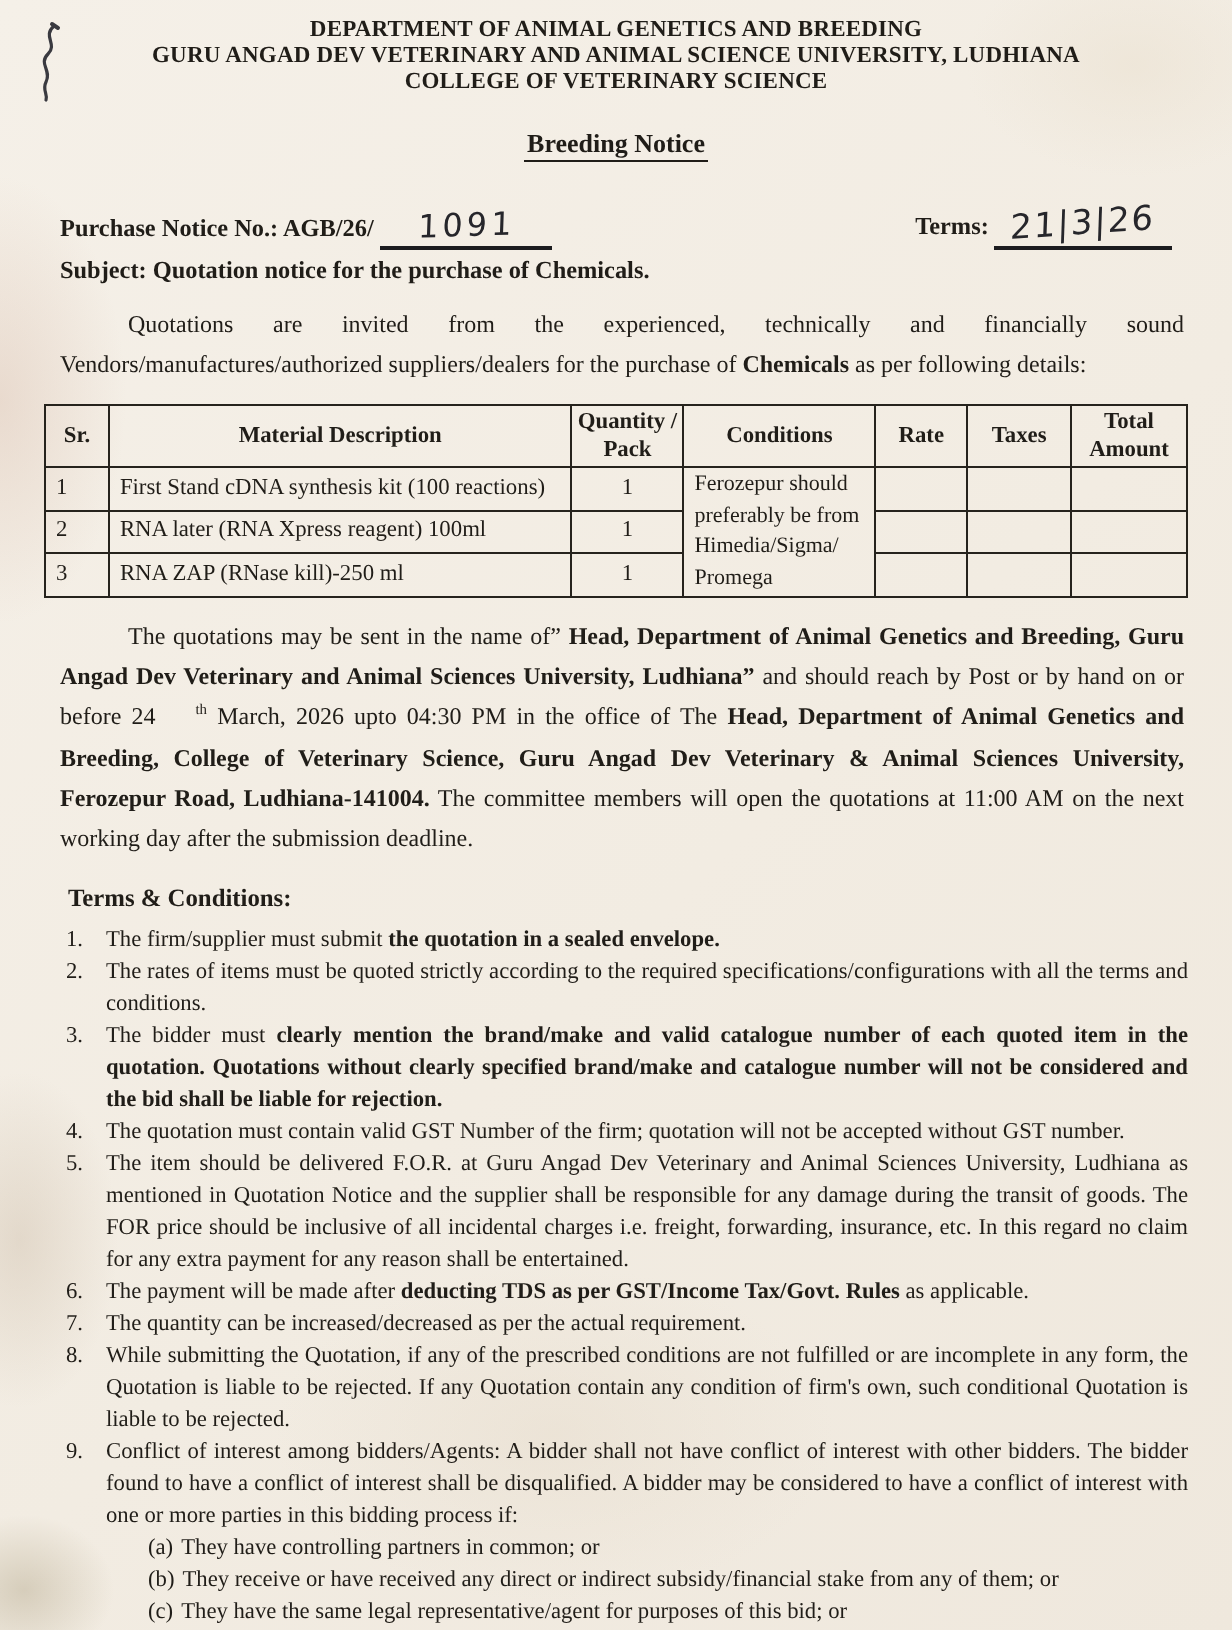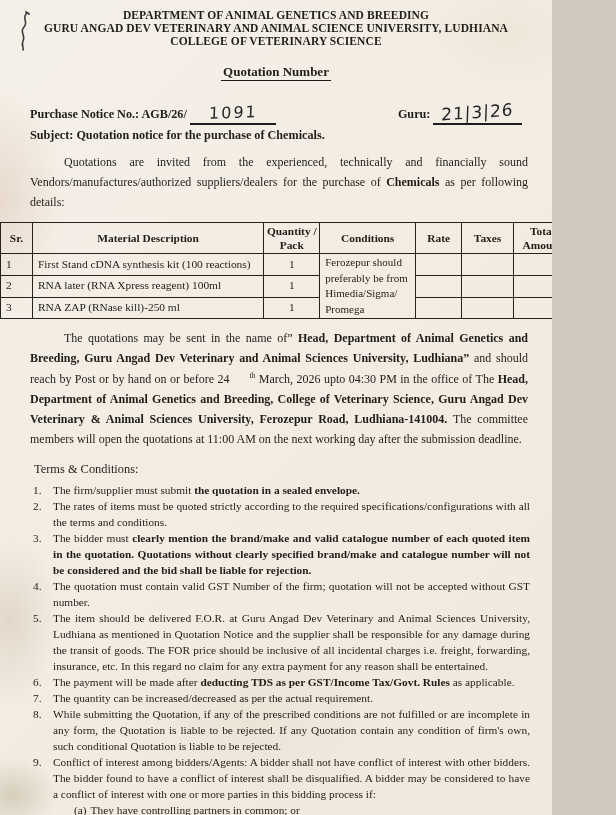--- a/index.html
+++ b/index.html
@@ -1,20 +1,20 @@
 <!DOCTYPE html>
 <html><head>
 <meta charset="utf-8">
 <style>
   * { box-sizing: border-box; margin: 0; padding: 0; }
   html, body { width: 616px; }
   body { background: #cfc9bf; font-family: "Liberation Serif", serif; }
   .page {
     position: relative;
-    width: 552px; height: 815px;
+    width: 616px; height: 815px;
     overflow: hidden;
     color: #201d18;
     background:
       radial-gradient(ellipse 90px 160px at 0px 200px, rgba(206,170,150,.30), transparent 70%),
       radial-gradient(ellipse 70px 120px at 10px 620px, rgba(196,178,156,.35), transparent 70%),
       radial-gradient(ellipse 60px 50px at 12px 795px, rgba(180,168,140,.45), transparent 75%),
       radial-gradient(ellipse 120px 80px at 92% 4%, rgba(235,226,210,.6), transparent 70%),
       radial-gradient(ellipse 200px 120px at 45% 88%, rgba(226,214,196,.35), transparent 70%),
       linear-gradient(135deg, #f5f0e8 0%, #f2ece2 55%, #efe8dd 100%);
   }
@@ -39,21 +39,21 @@
   .b { font-weight: bold; }
   sup { font-size: .62em; vertical-align: super; line-height: 0; padding-left: 20px; }
 
   table.mat { width: 572px; margin: 10px auto 5px; border-collapse: collapse; font-size: 11.4px; }
   table.mat th, table.mat td { border: 1.5px solid #26231d; }
   table.mat th { font-weight: bold; text-align: center; padding: 1px 2px; line-height: 14px; }
   table.mat td { padding: 1px 5px; line-height: 15.5px; }
   td.c { text-align: center; }
   td.cond { font-size: 11px; line-height: 14.2px; vertical-align: middle; padding: 2px 5px; }
 
-  .terms-heading { margin: 13px 0 0 34px; font-weight: normal; font-size: 12.4px; }
+  .terms-heading { margin: 13px 0 0 34px; font-weight: bold; font-size: 12.4px; }
   .terms { margin: 5px 22px 0 32px; font-size: 11.35px; line-height: 16px; }
   .term-item { position: relative; padding-left: 21px; text-align: justify; }
   .term-num { position: absolute; left: 1px; }
   .sub-item { padding-left: 42px; text-align: left; }
   .sub-label { margin-right: 4px; }
 </style>
 </head>
 <body>
 
 <div class="page">
@@ -63,30 +63,30 @@
     <path d="M12 2 L15 4" stroke="#3a3a40" stroke-width="2" stroke-linecap="round"></path>
   </svg>
 
   <div class="hdr">
     <div>DEPARTMENT OF ANIMAL GENETICS AND BREEDING</div>
     <div>GURU ANGAD DEV VETERINARY AND ANIMAL SCIENCE UNIVERSITY, LUDHIANA</div>
     <div>COLLEGE OF VETERINARY SCIENCE</div>
   </div>
 
   <div class="doc-title">
-    <span>Quotation Number</span>
+    <span>Breeding Notice</span>
   </div>
 
   <div class="notice-row">
     <div>
       <span>Purchase Notice No.: AGB/26/</span>
       <span class="hw-line"><span class="hw hw-num">1091</span></span>
     </div>
     <div>
-      <span>Guru:</span>
+      <span>Terms:</span>
       <span class="hw-line"><span class="hw hw-date">21|3|26</span></span>
     </div>
   </div>
 
   <div class="subject">Subject: Quotation notice for the purchase of Chemicals.</div>
 
   <p class="para"><span>Quotations are invited from the experienced, technically and financially sound Vendors/manufactures/authorized suppliers/dealers for the purchase of </span><span class="b">Chemicals</span><span> as per following details:</span></p>
 
   <table class="mat">
     <colgroup>

